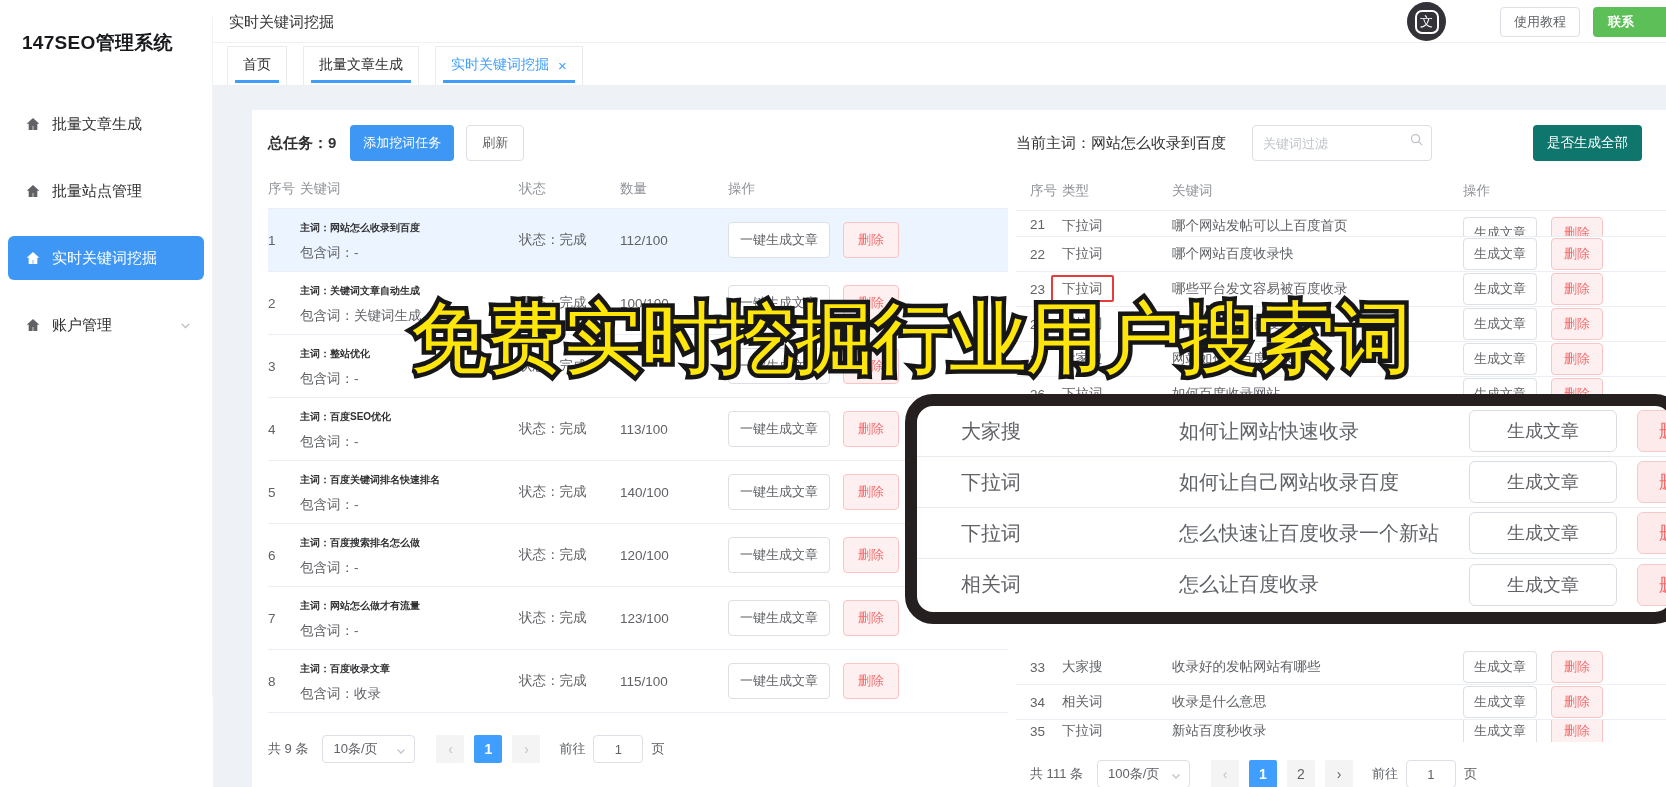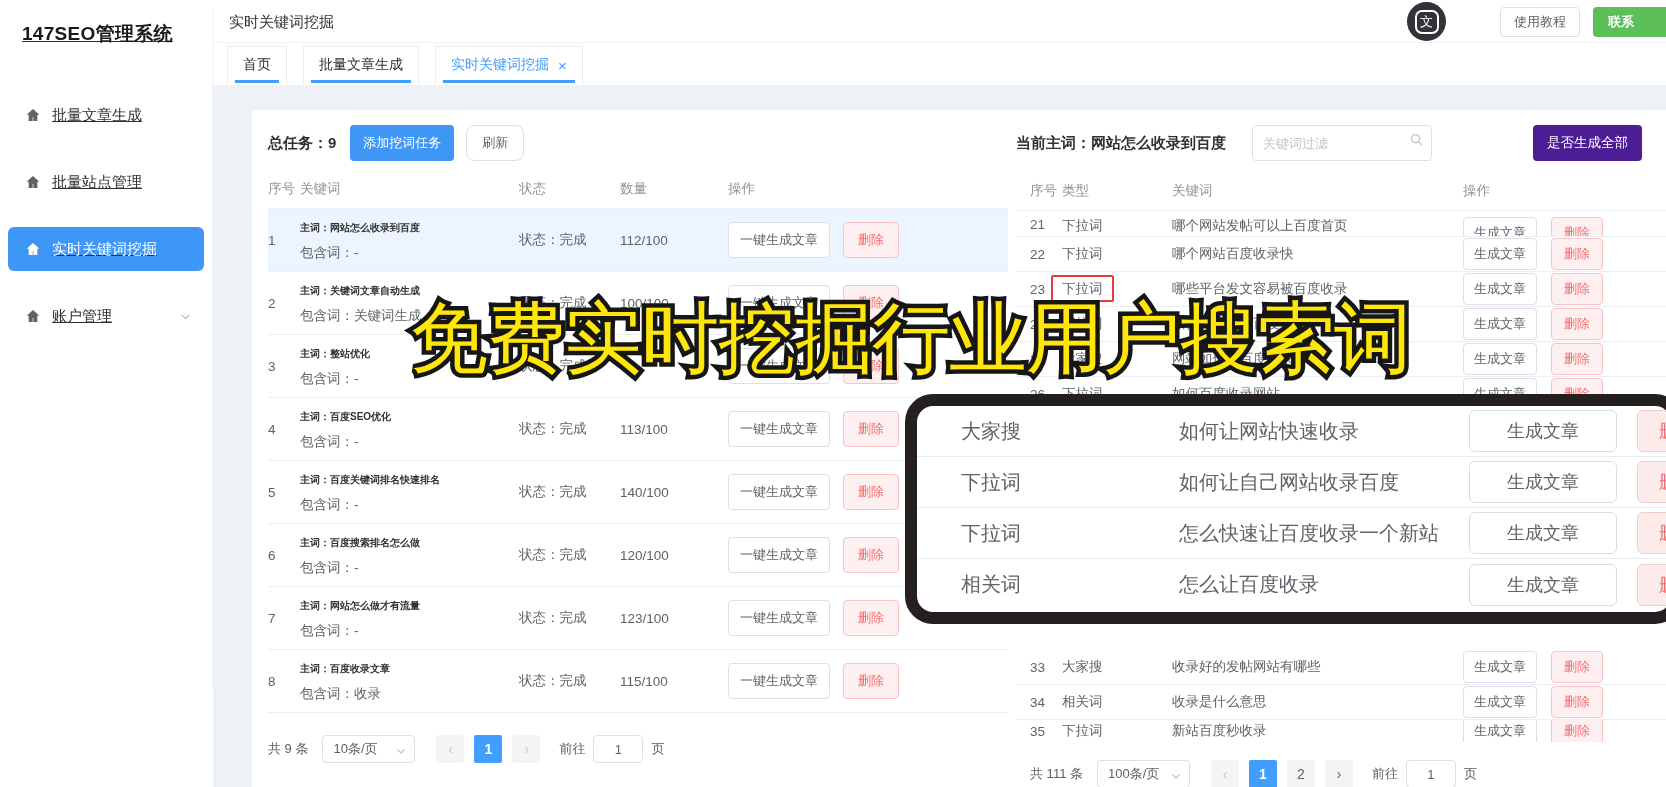--- a/index.html
+++ b/index.html
@@ -1,21 +1,21 @@
 <!DOCTYPE html>
 <html><head>
 <meta charset="utf-8">
 <style>
   * { margin:0; padding:0; box-sizing:border-box; }
   html,body { width:1666px; height:787px; overflow:hidden; background:#fff;
     font-family:"Liberation Sans","DejaVu Sans",sans-serif; color:#303133; position:relative; }
 
   
-  .sidebar { position:absolute; left:0; top:8px; width:213px; height:680px; background:#fff;
-    border-right:1px solid #f2f3f5; z-index:3;text-decoration:underline; }
+  .sidebar { position:absolute; left:0; top:17px; width:213px; height:680px; background:#fff;
+    border-right:1px solid #f2f3f5; z-index:3; }
   .logo { padding:13px 0 0 22px; font-size:19px; font-weight:700; letter-spacing:.3px; color:#17191c; }
   .menu { margin-top:46px; padding:0 8px; }
   .menu-item { height:44px; display:flex; align-items:center; gap:11px; padding-left:17px;
     margin-bottom:23px; font-size:15px; color:#303133; border-radius:6px; cursor:pointer; }
   .menu-item svg { fill:#606266; flex:none; }
   .menu-item.active { background:#3e97f5; color:#fff; }
   .menu-item.active svg { fill:#fff; }
   .menu-item .chev { margin-left:auto; margin-right:12px; stroke:#b7bbc2; fill:none; }
 
   
@@ -43,46 +43,46 @@
 
   
   .content { position:absolute; left:213px; top:86px; width:1453px; height:701px; background:#eef1f5; }
   .card { position:absolute; left:39px; top:24px; right:0; bottom:0; background:#fff; }
 
   
   .lp { position:absolute; left:16px; top:16px; width:740px; }
   .lp-head { display:flex; align-items:center; gap:12px; height:34px; }
   .lp-total { font-size:15px; font-weight:700; color:#303133; margin-right:2px; }
   .btn-primary { background:#3e97f5; color:#fff; padding:8px 12px; }
-  .btn-plain { background:#fff; border-color:#dcdfe6; color:#606266; padding:8px 15px;border-radius:8px; }
+  .btn-plain { background:#fff; border-color:#dcdfe6; color:#606266; padding:8px 15px; }
   .thead { display:flex; color:#909399; font-size:13.5px; padding:12px 0 10px;
     border-bottom:1px solid #ebeef5; margin-top:8px; }
   .c-num { width:32px; flex:none; }
   .c-kw { width:219px; flex:none; }
   .c-status { width:101px; flex:none; }
   .c-count { width:108px; flex:none; }
   .c-ops { flex:1; display:flex; gap:13px; align-items:center; }
   .lp-row { display:flex; align-items:center; border-bottom:1px solid #ebeef5; padding:8px 0;
     font-size:13.5px; color:#606266; }
   .lp-row.hl { background:#ecf5ff; }
   .kw-main { font-size:10px; font-weight:700; color:#303133; line-height:21px; }
   .kw-sub { font-size:13.5px; color:#606266; line-height:21px; margin-top:4px; }
   .btn-gen { background:#fff; border-color:#dcdfe6; color:#606266; padding:8px 11px; }
   .btn-del { background:#fef0f0; border-color:#fbc4c4; color:#f56c6c; padding:8px 14px; }
 
   
   .rp { position:absolute; left:764px; top:16px; width:650px; }
   .rp-head { display:flex; align-items:center; height:34px; }
-  .rp-title { font-size:15px; font-weight:700; color:#303133; }
+  .rp-title { font-size:15px; font-weight:400; color:#303133; }
   .filter-wrap { position:relative; margin-left:26px; }
   .filter-input { width:180px; height:36px; border:1px solid #dcdfe6; border-radius:4px;
     padding:0 28px 0 10px; font-size:13px; color:#606266; outline:none; }
   .filter-input::placeholder { color:#c0c4cc; }
   .filter-wrap svg { position:absolute; right:8px; top:7px; }
-  .btn-genall { margin-left:auto; margin-right:24px; background:#4c1d95; color:#fff;
+  .btn-genall { margin-left:auto; margin-right:24px; background:#0f766e; color:#fff;
     padding:8px 13px; font-size:13.5px; }
   .rp .thead { margin-top:10px; }
   .r-num { width:46px; flex:none; padding-left:14px; }
   .r-type { width:110px; flex:none; }
   .r-kw { flex:1; }
   .r-ops { width:203px; flex:none; display:flex; gap:14px; align-items:center; }
   .rp-row { display:flex; align-items:center; height:35px; border-bottom:1px solid #ebeef5;
     font-size:13.5px; color:#606266; }
   .rp-row.clip-top { height:26px; overflow:hidden; align-items:flex-start; }
   .rp-row.clip-top > * { transform:translateY(6px); }

